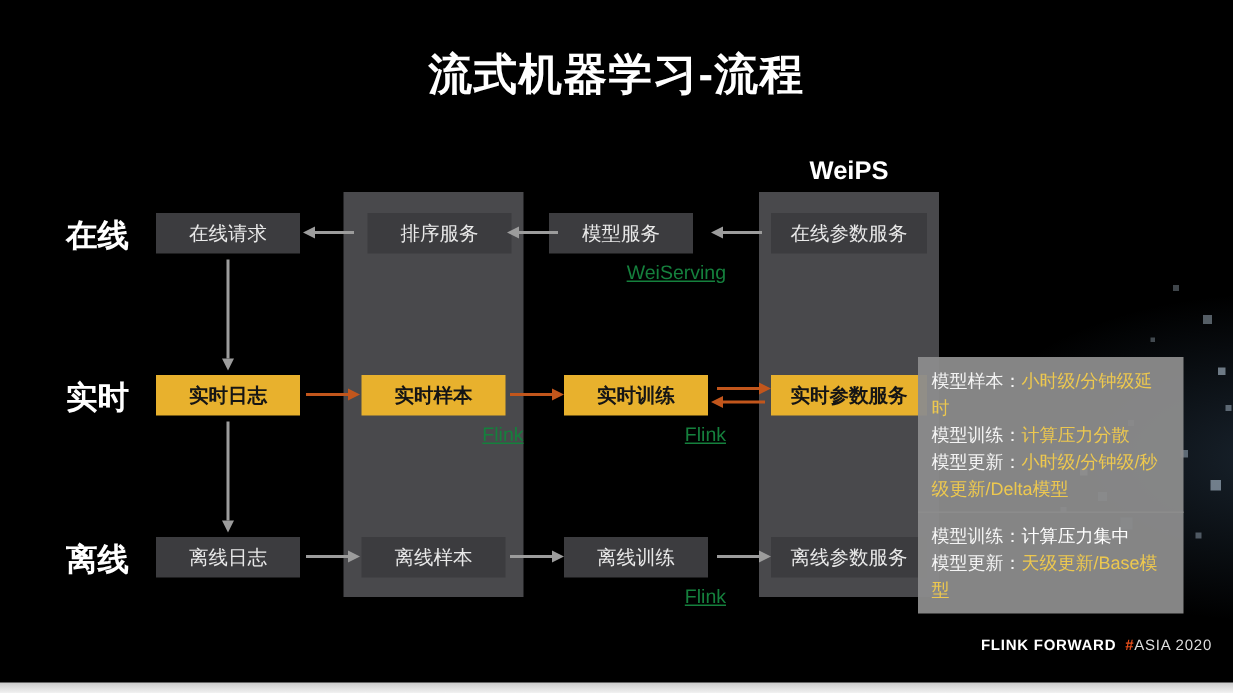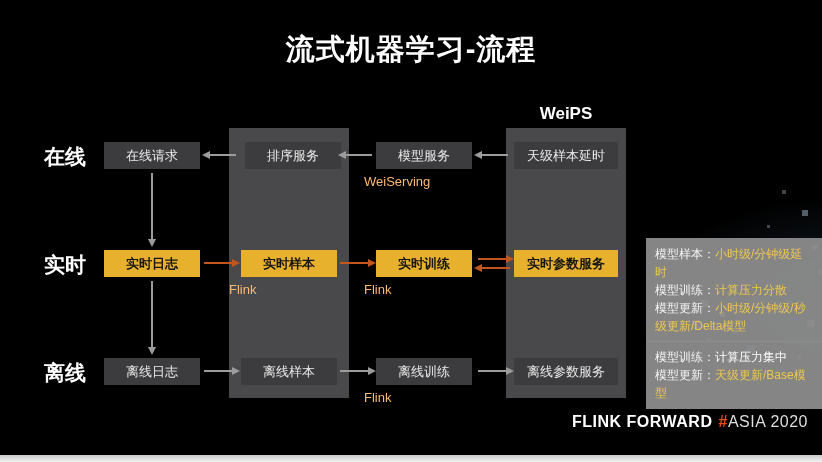--- a/index.html
+++ b/index.html
@@ -16,21 +16,21 @@
   }
   .row-label { position:absolute; left:44px; font-size:21px; font-weight:bold; }
   .panel { position:absolute; top:128px; width:120px; height:270px; background:#49494c; }
   .node {
     position:absolute; width:96px; height:27px;
     display:flex; align-items:center; justify-content:center;
     font-size:13px; background:#3c3c3f; color:#e9e9e9; white-space:nowrap;
   }
   .node.wide { width:104px; }
   .node.gold { background:#e8b12d; color:#151515; font-weight:bold; }
-  .sub { position:absolute; font-size:13px; color:#fdba74; text-align:left; width:120px; }
+  .sub { position:absolute; font-size:13px; color:#15803d; text-align:right; width:120px;text-decoration:underline; }
   .weips { position:absolute; top:104px; left:506px; width:120px; text-align:center; font-size:17px; font-weight:bold; }
 
   .arr { position:absolute; background:var(--c); }
   .gray   { --c:#9c9c9c; }
   .orange { --c:#c2561c; }
   .arr-h { height:2px; }
   .arr-h.right::after {
     content:""; position:absolute; right:-8px; top:-3px;
     border-left:8px solid var(--c); border-top:4px solid transparent; border-bottom:4px solid transparent;
   }
@@ -38,27 +38,27 @@
     content:""; position:absolute; left:-8px; top:-3px;
     border-right:8px solid var(--c); border-top:4px solid transparent; border-bottom:4px solid transparent;
   }
   .arr-v { width:2px; }
   .arr-v.down::after {
     content:""; position:absolute; bottom:-8px; left:-3px;
     border-top:8px solid var(--c); border-left:4px solid transparent; border-right:4px solid transparent;
   }
 
   .ann {
-    position:absolute; left:646px; width:177px;
+    position:absolute; left:612px; width:177px;
     background:rgba(140,140,140,0.95);
     padding:7px 9px; font-size:12px; line-height:1.5; color:#f4f4f4;
   }
   .ann .lbl { color:#f4f4f4; }
 
-  .footer { position:absolute; top:413px; right:14px; font-size:16px; letter-spacing:0.5px; white-space:nowrap; }
+  .footer { position:absolute; top:425px; right:14px; font-size:10px; letter-spacing:0.5px; white-space:nowrap; }
   .footer .brand { font-weight:bold; color:#fff; }
   .footer .hash { font-weight:bold; color:#e84e1b; padding-left:6px; }
   .footer .edition { color:#dedede; }
 
   .texture { position:absolute; left:602px; top:150px; width:220px; height:260px; pointer-events:none; }
   .texture .glow {
     position:absolute; right:-70px; top:30px; width:280px; height:250px;
     background:radial-gradient(ellipse at 85% 50%, rgba(120,170,220,0.20), transparent 62%);
   }
   .px { position:absolute; background:#cfe3f5; }
@@ -96,22 +96,22 @@
 
   <div class="row-label" style="top:143px">在线</div>
   <div class="row-label" style="top:251px">实时</div>
   <div class="row-label" style="top:359px">离线</div>
 
   <div class="panel" style="left:229px"></div>
   <div class="panel" style="left:506px"></div>
 
   <div class="node" style="left:104px;top:142px">在线请求</div>
   <div class="node" style="left:245px;top:142px">排序服务</div>
-  <div class="node" style="left:376px;top:142px">模型服务</div>
-  <div class="node wide" style="left:514px;top:142px">天级样本延时</div>
+  <div class="node" style="left:366px;top:142px">模型服务</div>
+  <div class="node wide" style="left:514px;top:142px">在线参数服务</div>
   <div class="sub" style="left:364px;top:174px">WeiServing</div>
 
   <div class="node gold" style="left:104px;top:250px">实时日志</div>
   <div class="node gold" style="left:241px;top:250px">实时样本</div>
   <div class="node gold" style="left:376px;top:250px">实时训练</div>
   <div class="node gold wide" style="left:514px;top:250px">实时参数服务</div>
   <div class="sub" style="left:229px;top:282px">Flink</div>
   <div class="sub" style="left:364px;top:282px">Flink</div>
 
   <div class="node" style="left:104px;top:358px">离线日志</div>

